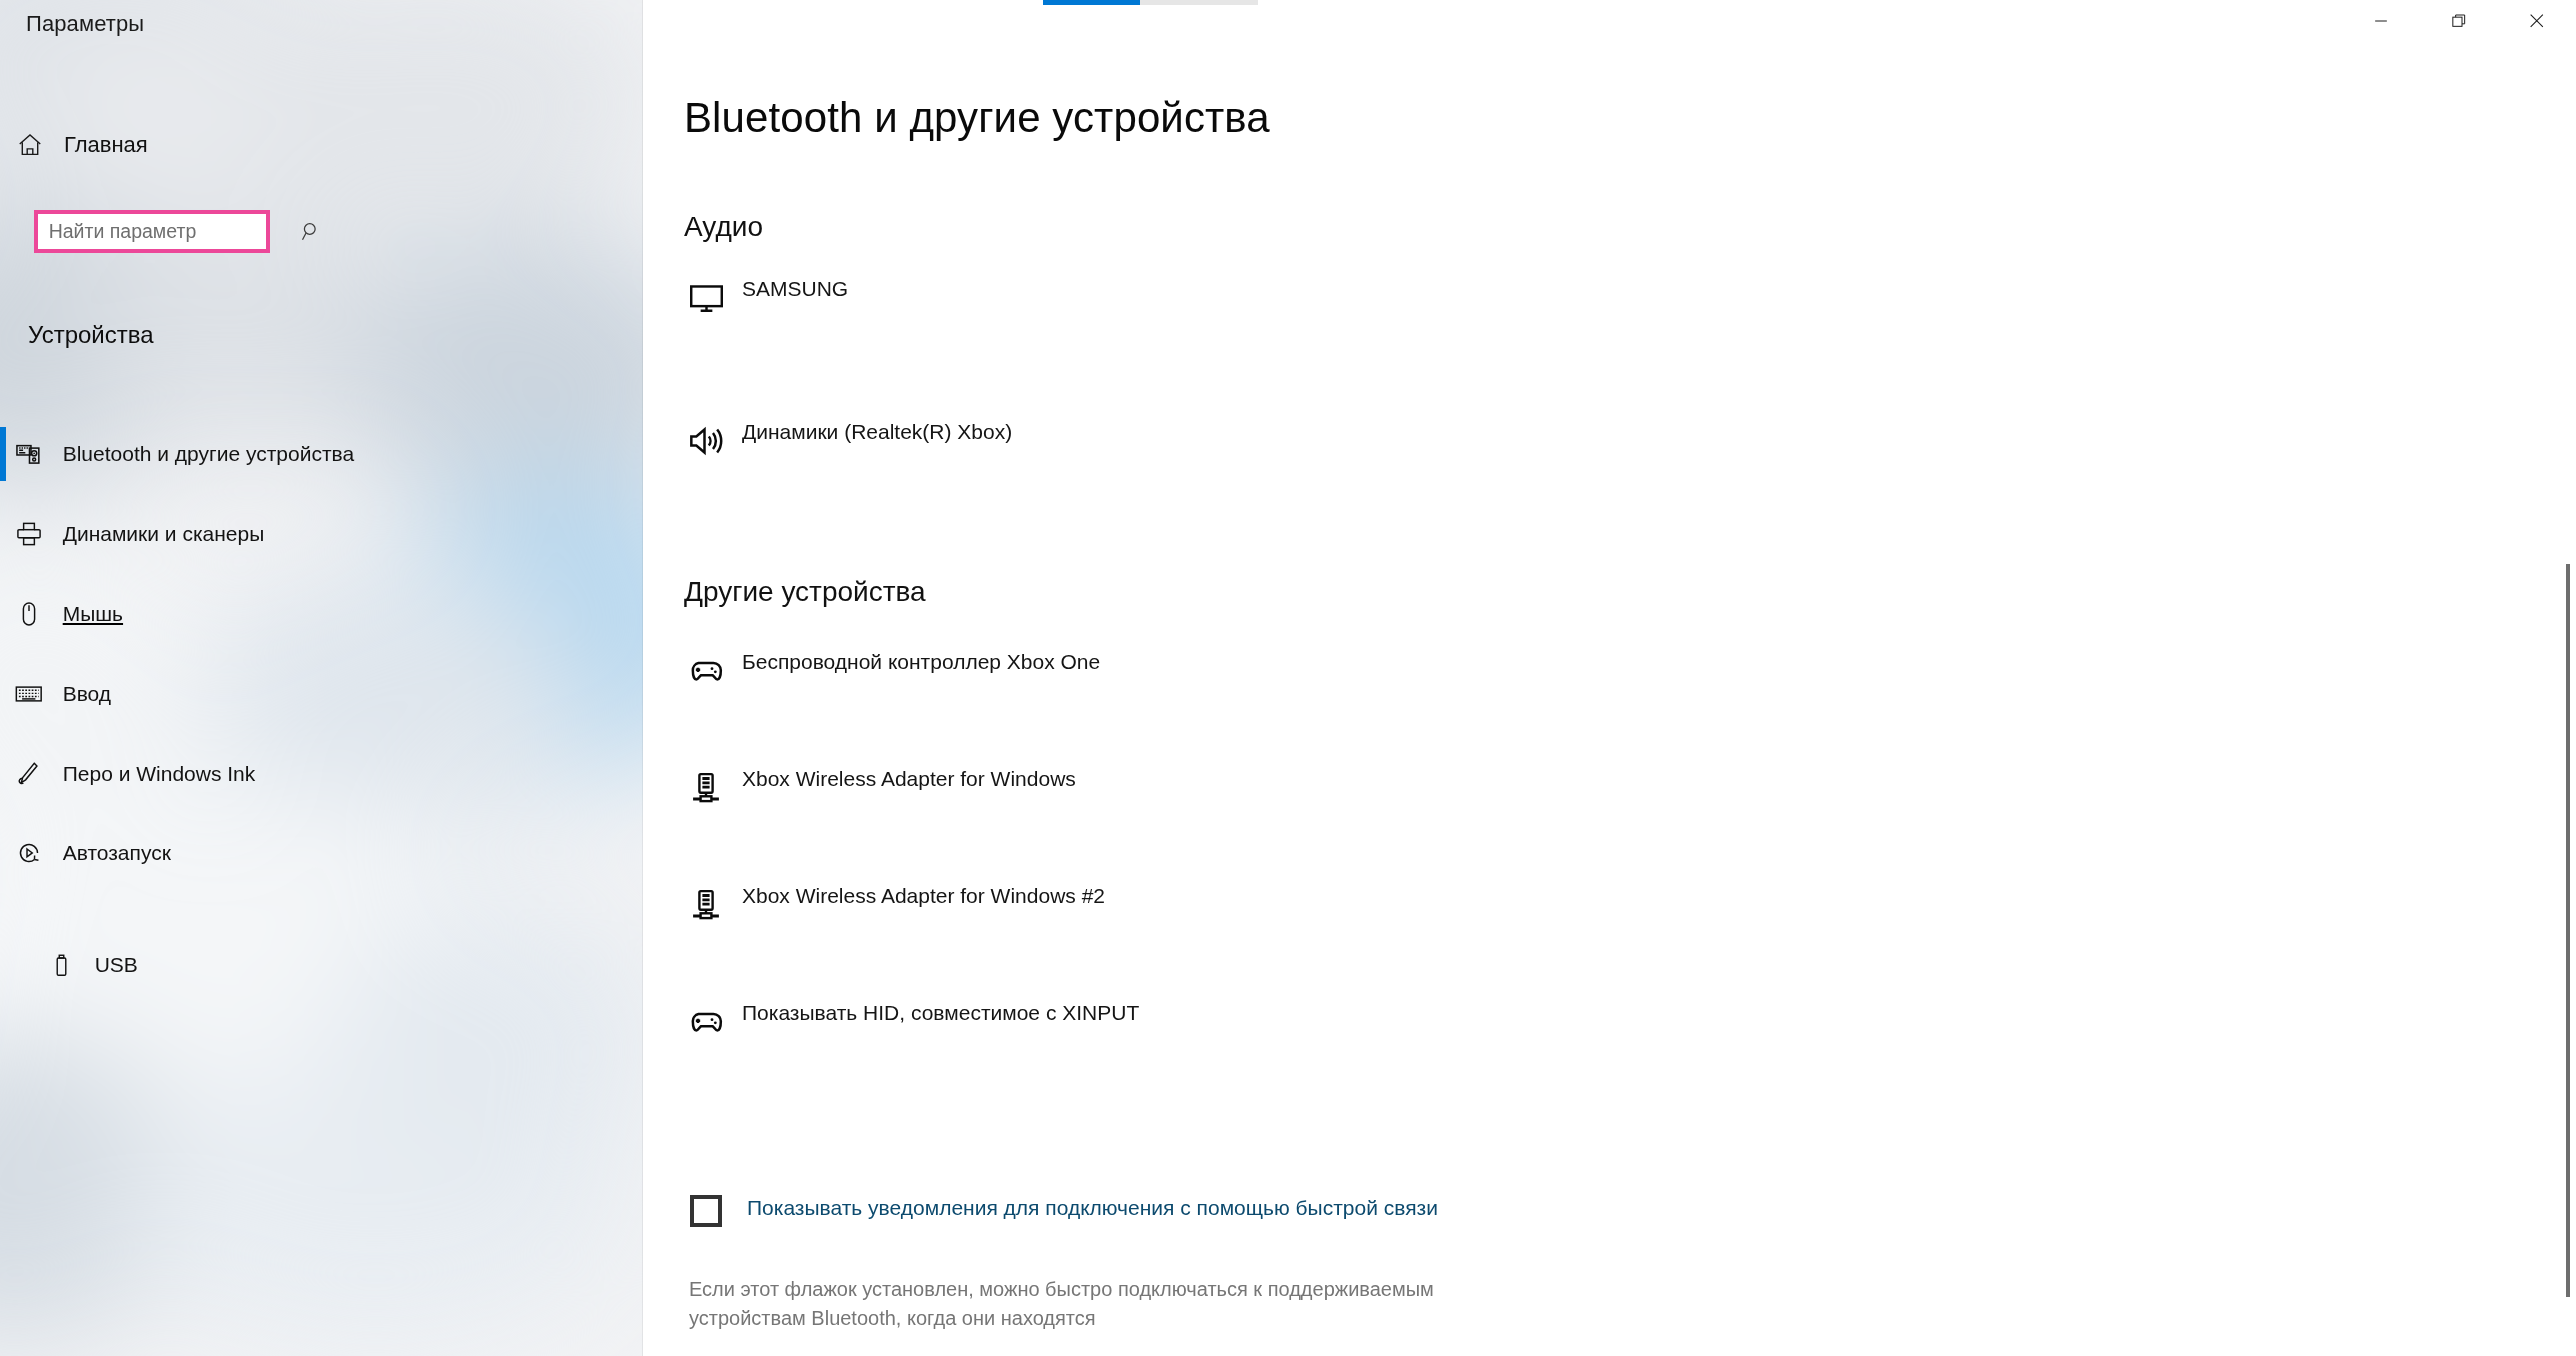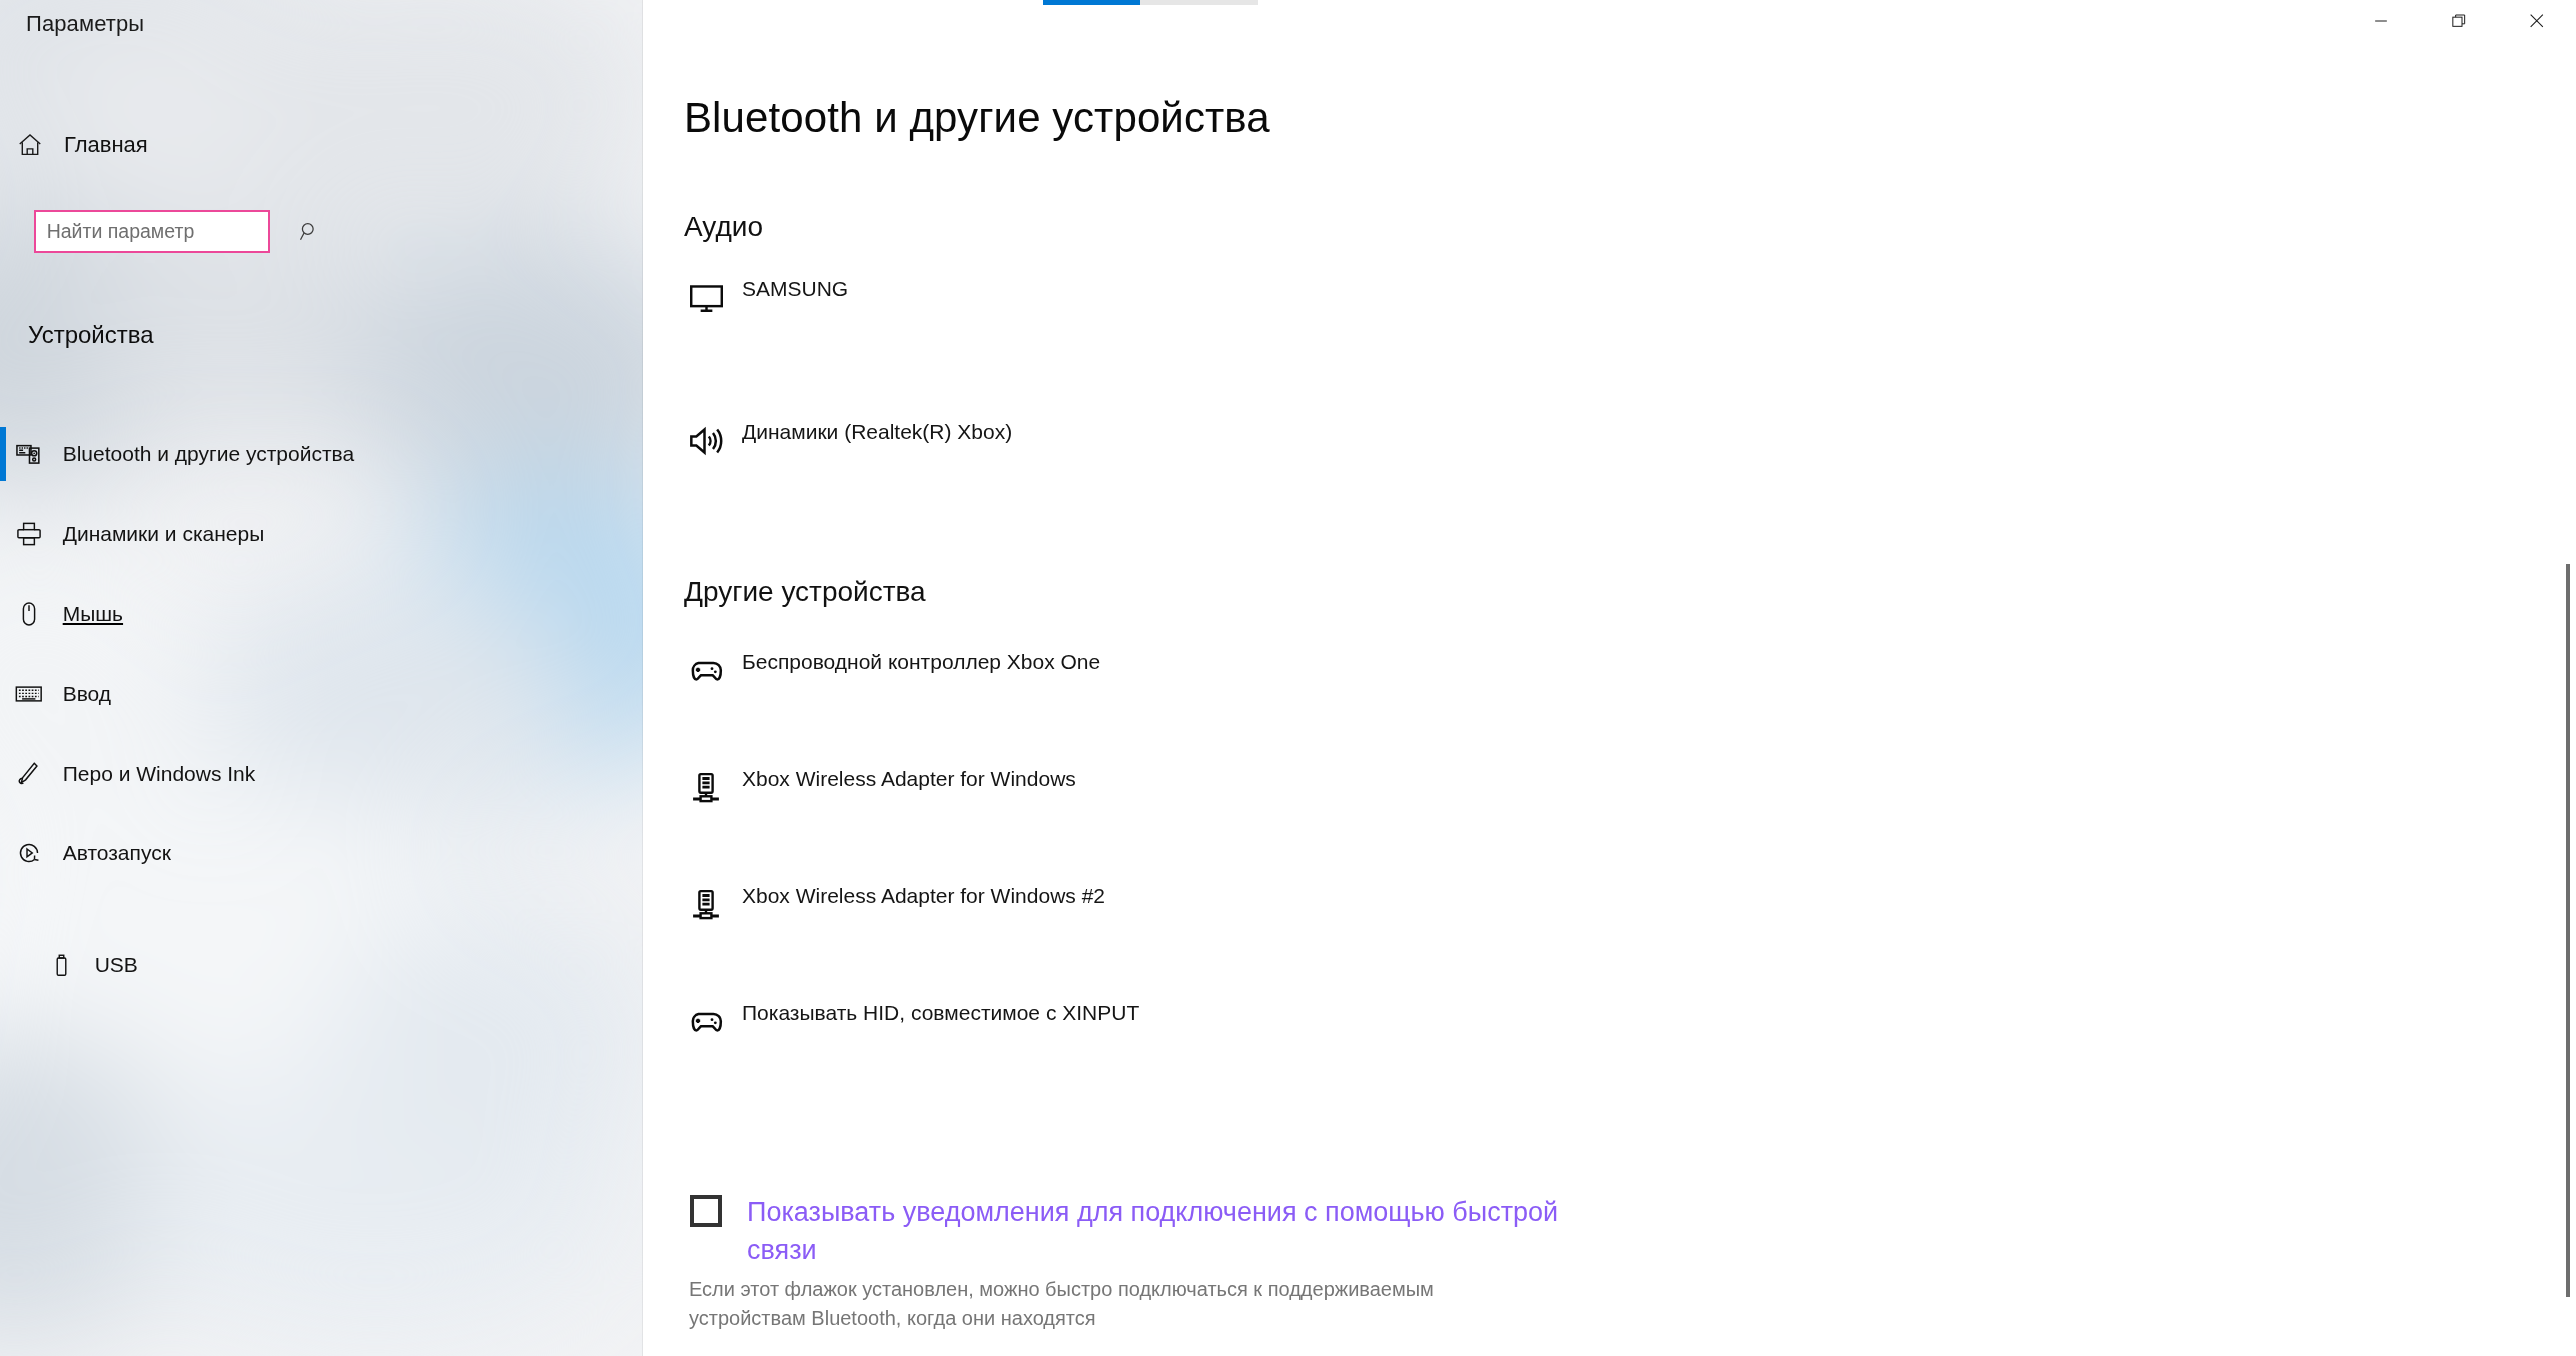--- a/index.html
+++ b/index.html
@@ -81,21 +81,21 @@
     margin-left: 4.7px;
   }
 
   #search-box {
     position: absolute;
     left: 34px;
     top: 210px;
     width: 236px;
     height: 43px;
     background: #ffffff;
-    border: 2px solid #ec4899;
+    border: 4px solid #ec4899;
     box-sizing: border-box;
     display: flex;
     align-items: flex-start;
   }
   #search-input {
     border: 0;
     outline: 0;
     background: transparent;
     font-family: "Liberation Sans", sans-serif;
     font-size: 19.5px;
@@ -245,22 +245,22 @@
     height: 32px;
     border: 4px solid #333333;
     box-sizing: border-box;
     background: #ffffff;
   }
   #fastpair-label {
     position: absolute;
     left: 747px;
     top: 1193px;
     width: 872px;
-    font-size: 27px;
-    color: #8b5cf6;
+    font-size: 21px;
+    color: #0c4a6e;
     line-height: 1.42;
   }
   #fastpair-desc {
     position: absolute;
     left: 689px;
     top: 1275px;
     width: 865px;
     font-size: 20px;
     color: #767676;
     line-height: 1.45;

